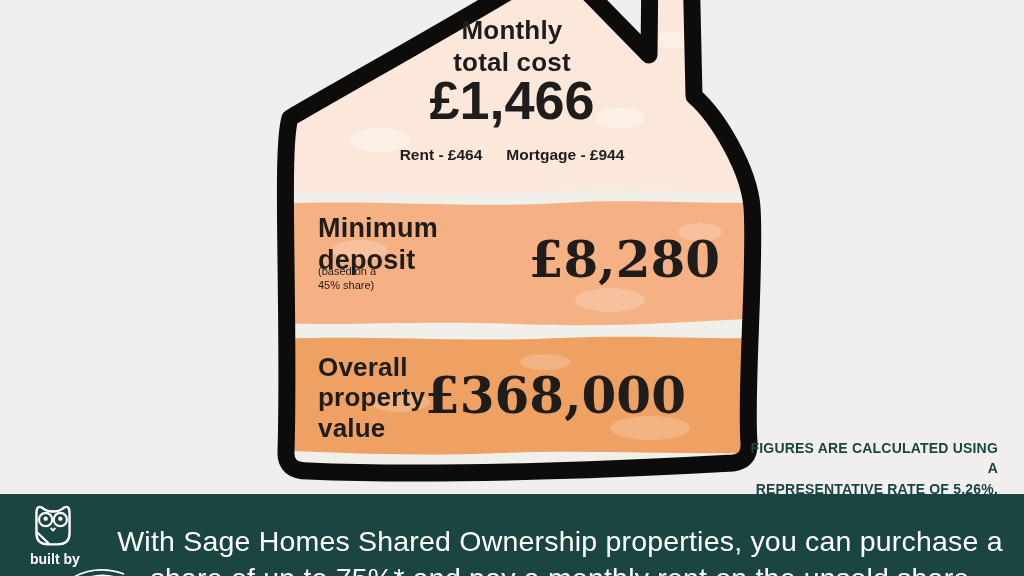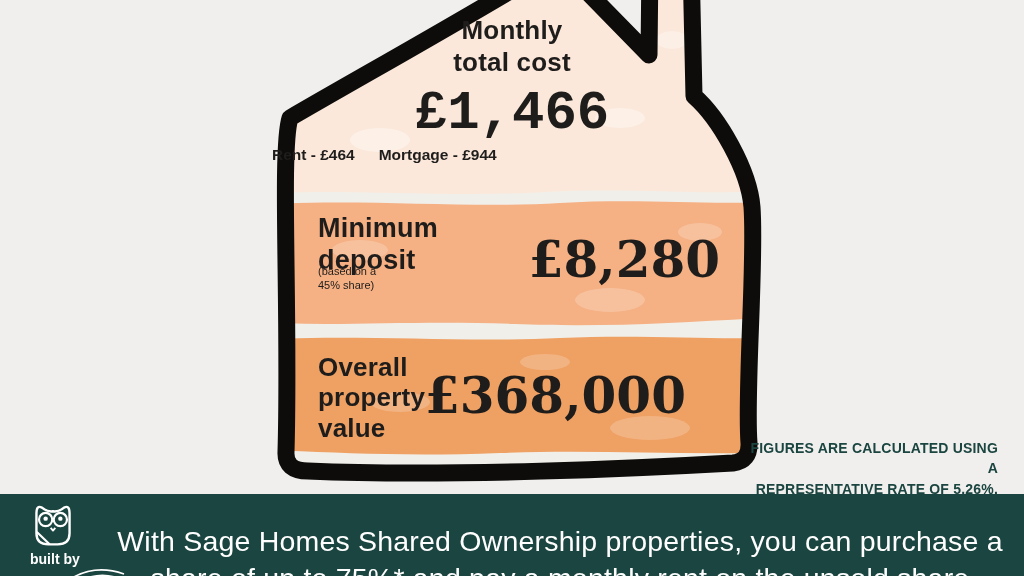--- a/index.html
+++ b/index.html
@@ -9,22 +9,22 @@
     font-family:"Liberation Sans", sans-serif;
     color:#1E1D1B;
   }
   .pre{white-space:pre-line;}
   #house-svg{position:absolute;left:0;top:0;z-index:1;}
   .txt{position:absolute;z-index:2;}
 
   .monthly-label{left:352px;top:15px;width:320px;text-align:center;
     font-size:26px;font-weight:bold;line-height:1.22;letter-spacing:.2px;}
   .monthly-value{left:352px;top:72px;width:320px;text-align:center;
-    font-family:Liberation Mono, monospace;font-weight:600;font-size:54px;line-height:1.05;margin-top:14px;}
-  .breakdown{left:272px;top:146px;width:480px;display:flex;justify-content:flex-start;gap:24px;
+    font-family:Liberation Sans, sans-serif;font-weight:600;font-size:54px;line-height:1.05;}
+  .breakdown{left:272px;top:146px;width:480px;display:flex;justify-content:center;gap:24px;
     font-size:15.5px;font-weight:bold;}
   .mid-label{left:318px;top:212px;font-size:27px;font-weight:bold;line-height:1.2;letter-spacing:.2px;}
   .mid-sub{left:318px;top:265px;font-size:11px;line-height:1.25;}
   .mid-value{left:440px;top:230px;width:280px;text-align:right;
     font-family:"DejaVu Serif", serif;font-weight:600;font-size:50px;}
   .bot-label{left:318px;top:352px;font-size:26px;font-weight:bold;line-height:1.17;letter-spacing:.2px;}
   .bot-value{left:425px;top:366px;width:320px;
     font-family:"DejaVu Serif", serif;font-weight:600;font-size:50px;}
   .figures-note{right:26px;top:438px;width:260px;text-align:right;
     font-size:14px;font-weight:bold;line-height:1.45;color:#1B4540;letter-spacing:.2px;}

